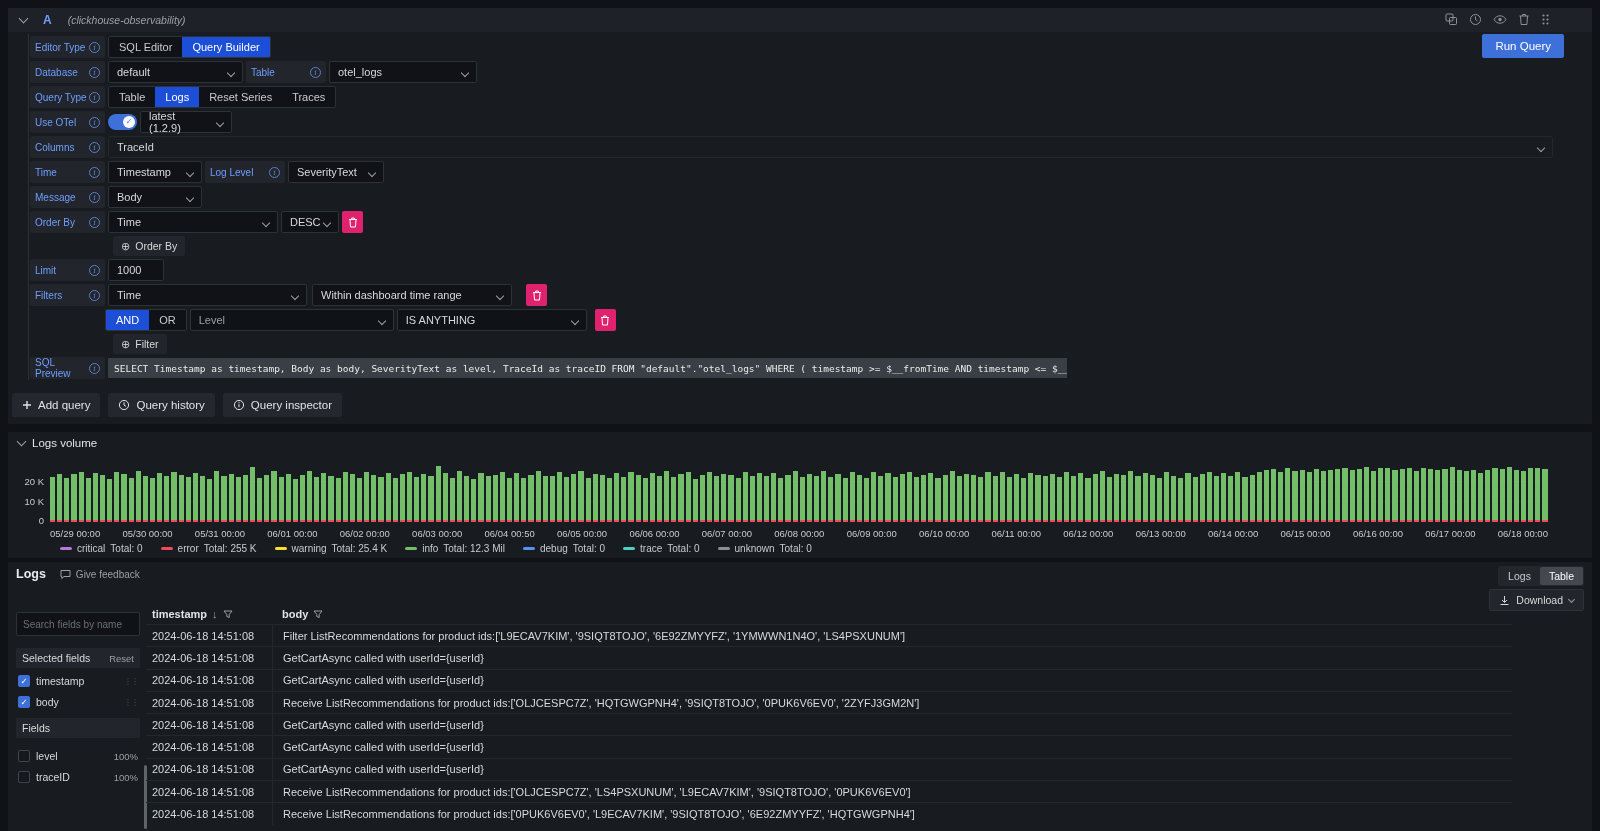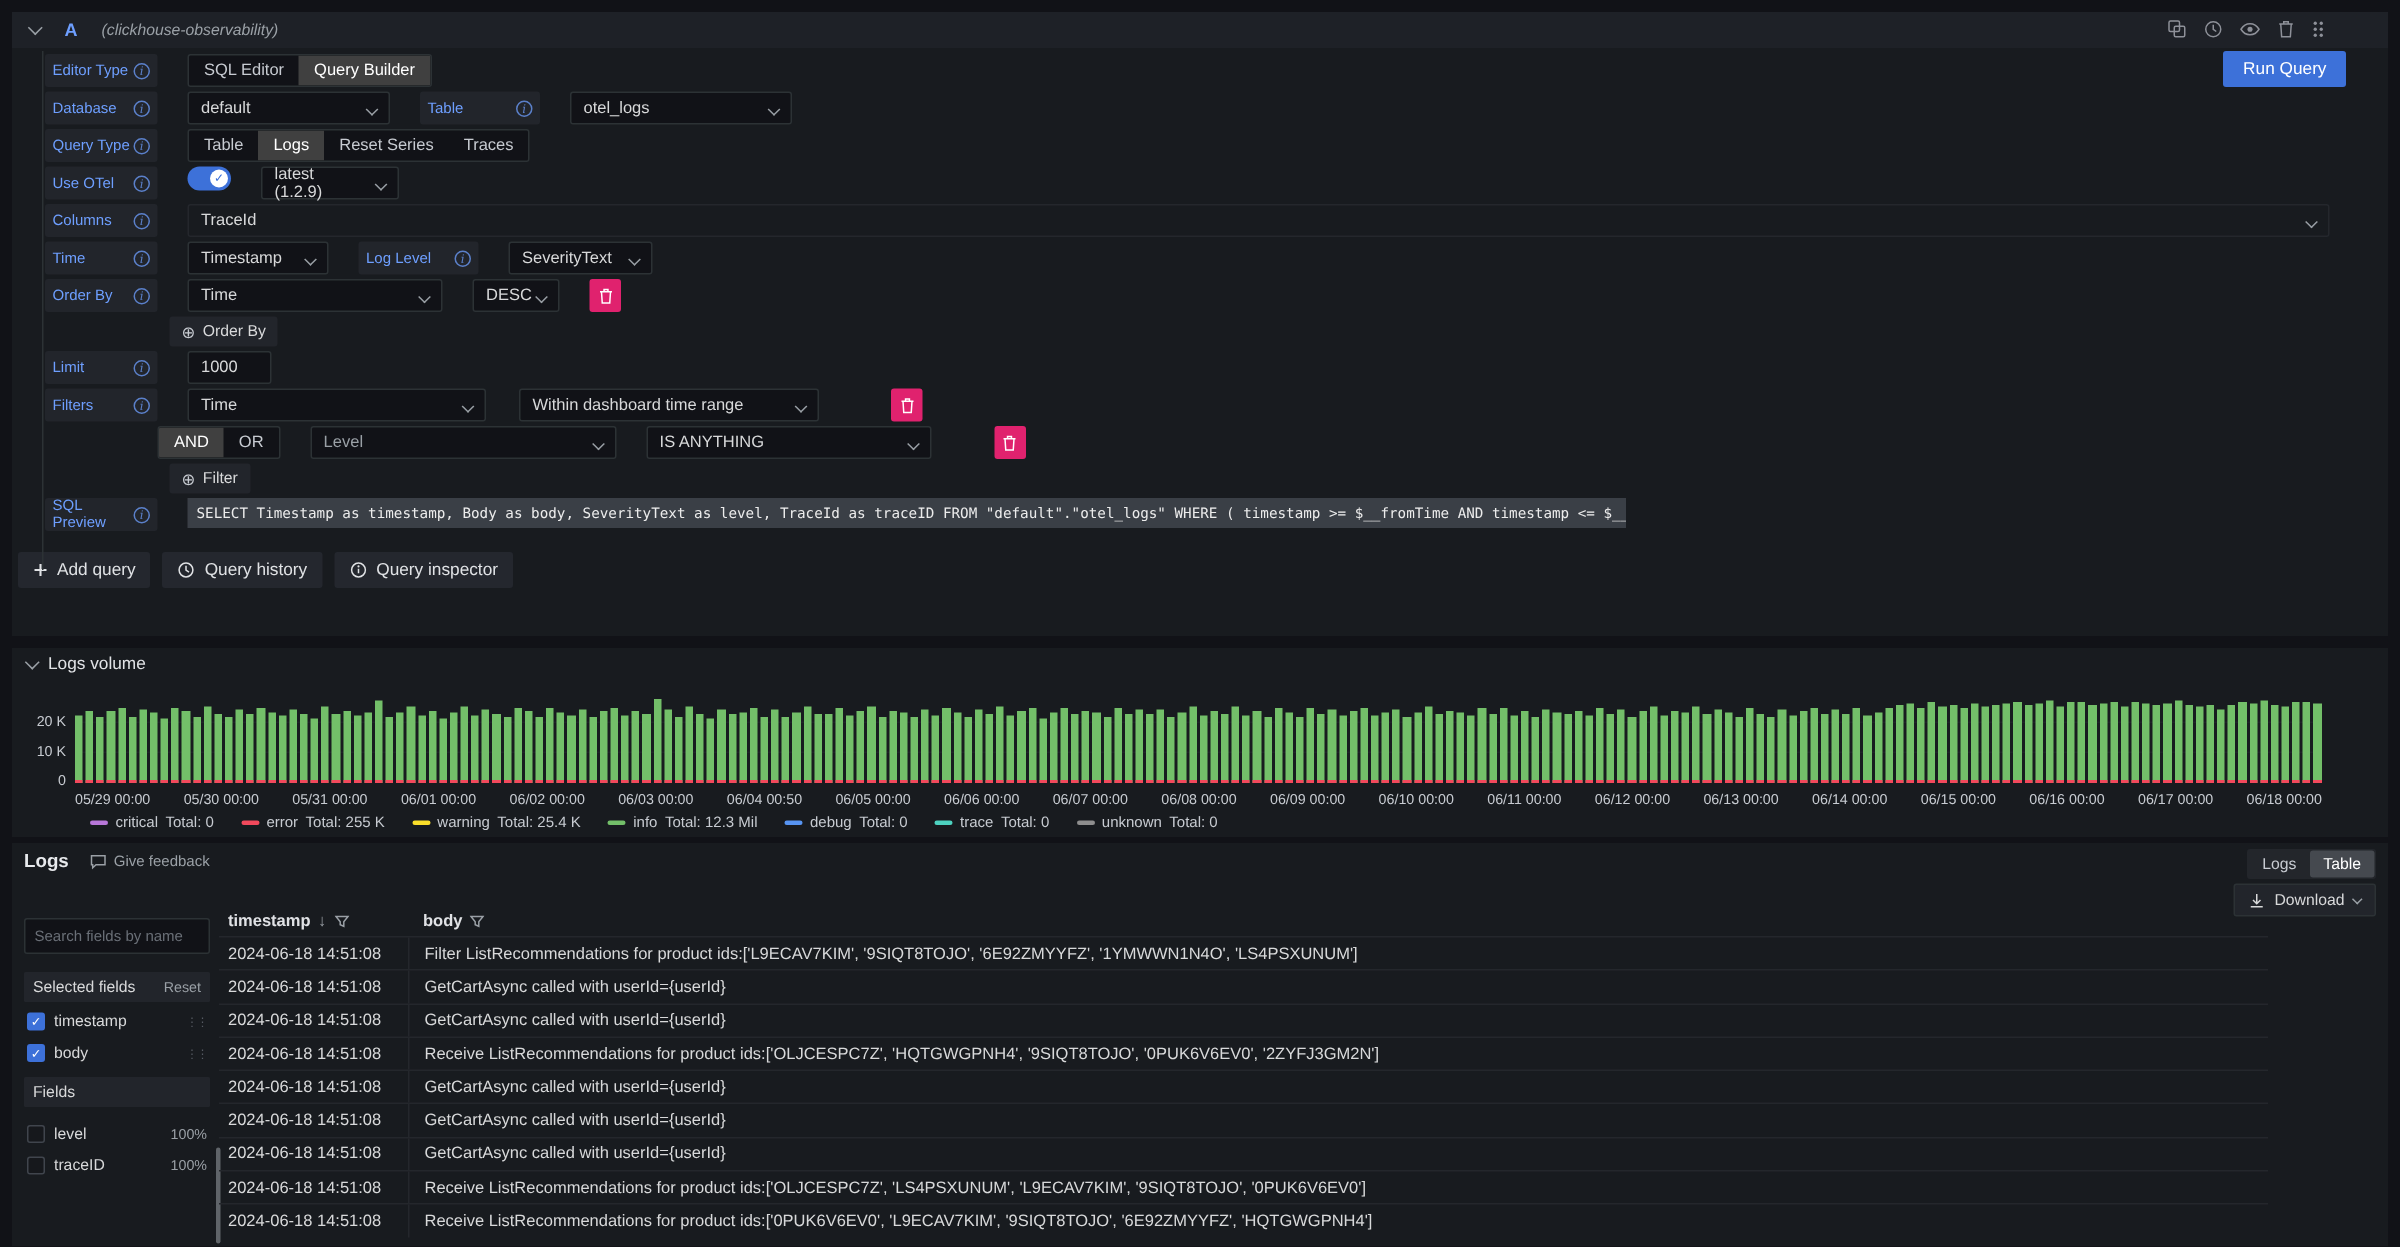--- a/index.html
+++ b/index.html
@@ -11,28 +11,28 @@
   #editor{top:8px;height:416px}
   .qhead{height:24px;background:#1e2127;display:flex;align-items:center;gap:16px;padding:0 12px;position:relative}
   .chev{width:7px;height:7px;border-right:1.5px solid #9aa0a6;border-bottom:1.5px solid #9aa0a6;transform:rotate(45deg);display:inline-block;margin-top:-3px}
   .refid{color:#6e9fff;font-weight:bold;font-size:12px}
   .dsname{color:#9aa0a6;font-style:italic;font-size:10.5px}
   .qicons{position:absolute;right:42px;top:5px;display:flex;gap:11px;color:#8e9199}
   .qicons svg{display:block}
   #run-query{position:absolute;right:28px;top:26px;height:24px;background:#3d71d9;color:#fff;border:none;border-radius:2px;padding:0 13px;font-size:11.5px;font-weight:500;font-family:inherit;cursor:pointer}
   .rail{position:absolute;left:20px;top:26px;height:346px;width:1px;background:#2c3235}
   .rows{padding:4px 0 0 22px;display:flex;flex-direction:column;gap:3px}
-  .row{display:flex;gap:20px;height:22px}
+  .row{display:flex;align-items:center;gap:3px;height:22px}
   .row.short{height:20px}
   .lbl{width:75px;height:22px;background:#22252b;border-radius:2px;color:#6e9fff;font-size:10px;font-weight:500;display:flex;align-items:center;justify-content:space-between;padding:0 5px;flex:none}
   .ii{width:11px;height:11px;border:1px solid currentColor;border-radius:50%;display:inline-flex;align-items:center;justify-content:center;opacity:.75;flex:none}
   .ii::before{content:"i";font-size:8px;font-family:"DejaVu Serif",serif;font-style:italic}
   .seg{display:flex;height:22px;border:1px solid #2c3235;border-radius:2px;background:#111217;overflow:hidden}
   .seg span{display:flex;align-items:center;padding:0 10px;color:#c7cbd1;cursor:pointer;font-size:11px}
-  .seg span.on{background:#404040;color:#fff;font-weight:500}
+  .seg span.on{background:#1d4ed8;color:#fff;font-weight:500}
   .sel,.inp{height:22px;background:#111217;border:1px solid #2c3235;border-radius:2px;display:flex;align-items:center;padding:0 8px;color:#d8d9da;position:relative;font-size:11px}
   .sel{padding-right:25px}
   .sel::after{content:"";position:absolute;right:8px;top:8px;width:5px;height:5px;border-right:1.2px solid #9aa0a6;border-bottom:1.2px solid #9aa0a6;transform:rotate(45deg)}
   .sel.ph{color:#9aa0a6}
   .inp input{background:transparent;border:none;outline:none;color:#d8d9da;width:100%;font-family:inherit;font-size:11px}
   .toggle{width:29px;height:16px;border-radius:9px;background:#3d71d9;position:relative;flex:none;cursor:pointer}
   .toggle::after{content:"✓";position:absolute;right:2px;top:2px;width:12px;height:12px;border-radius:50%;background:#fff;color:#3d71d9;font-size:8px;line-height:12px;text-align:center}
   .trash{width:21px;height:22px;background:#e0226e;border:none;border-radius:2px;display:flex;align-items:center;justify-content:center;cursor:pointer;flex:none}
   .ghost{height:20px;background:#22252b;border:none;border-radius:2px;color:#d8d9da;font-size:10.5px;font-family:inherit;display:flex;align-items:center;gap:5px;padding:0 8px;cursor:pointer}
   .ghost .oplus{font-size:11px;color:#c7cbd1}
@@ -203,20 +203,27 @@
           <span class="ii"></span>
         </span>
       <span class="sel" style="width:94px">Timestamp</span>
       <span class="lbl" style="width:80px">
           <span>Log Level</span>
           <span class="ii"></span>
         </span>
       <span class="sel" style="width:96px">SeverityText</span>
     </div>
 
+    <div class="row">
+      <span class="lbl">
+          <span>Message</span>
+          <span class="ii"></span>
+        </span>
+      <span class="sel" style="width:94px">Body</span>
+    </div>
 
     <div class="row">
       <span class="lbl">
           <span>Order By</span>
           <span class="ii"></span>
         </span>
       <span class="sel" style="width:170px">Time</span>
       <span class="sel" style="width:58px">DESC</span>
       <button class="trash">
           <svg width="10" height="11" viewBox="0 0 10 11">

